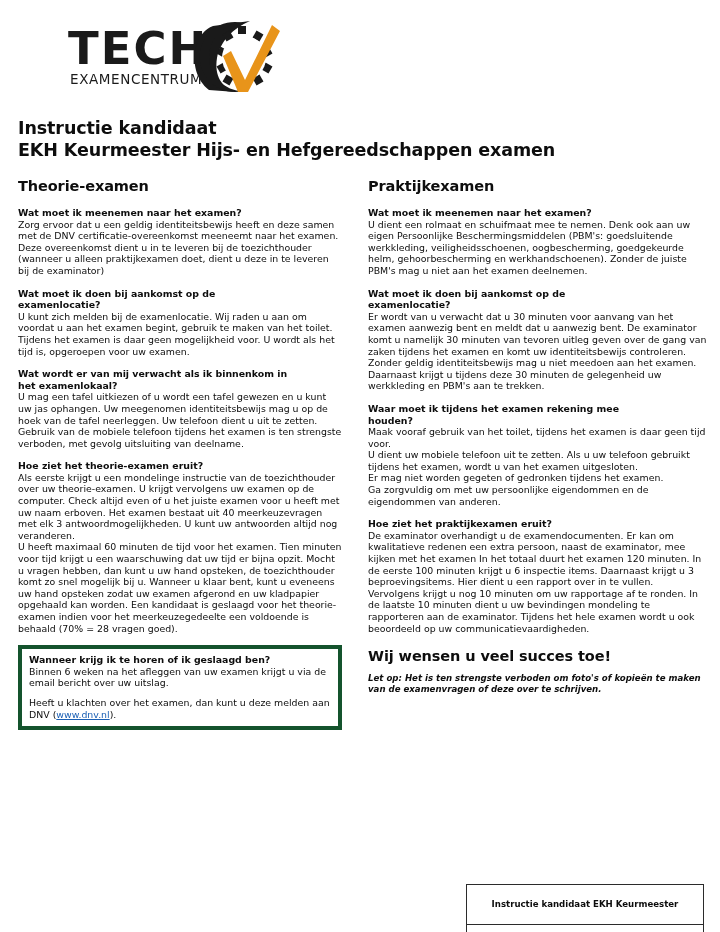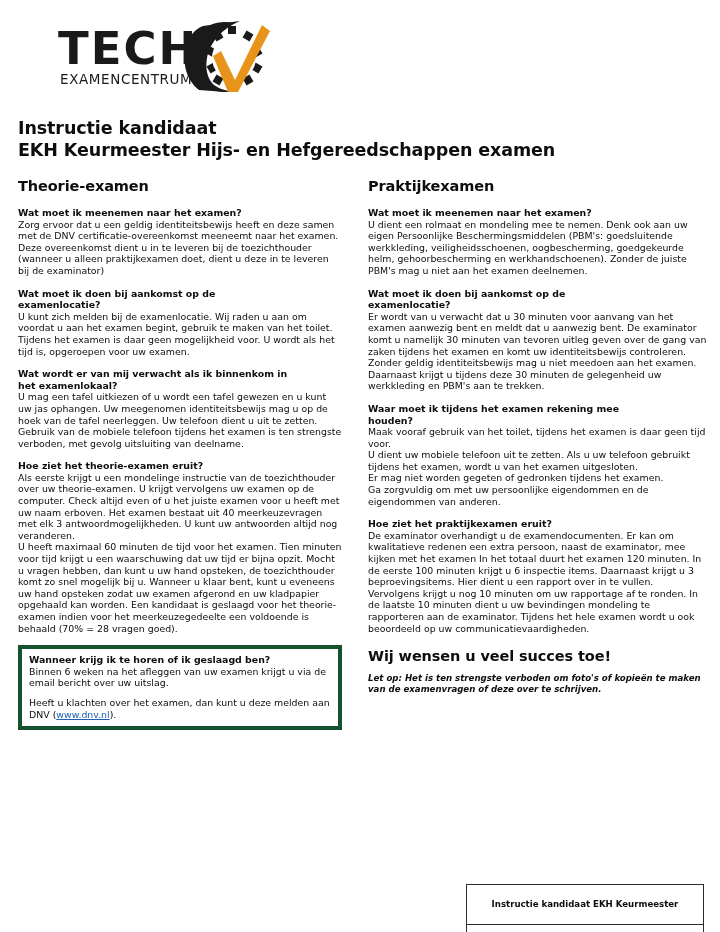--- a/index.html
+++ b/index.html
@@ -19,21 +19,21 @@
   .page {
     position: relative;
     width: 720px;
     height: 932px;
     box-sizing: border-box;
   }
 
   
   .logo-area {
     position: absolute;
-    left: 58px;
+    left: 68px;
     top: 18px;
     width: 230px;
     height: 78px;
   }
   .logo-svg { display: block; }
 
   
   .doc-title {
     position: absolute;
     left: 18px;
@@ -196,21 +196,21 @@
       <p class="a">Binnen 6 weken na het afleggen van uw examen krijgt u via de email bericht over uw uitslag.</p>
       <p class="a"><span>Heeft u klachten over het examen, dan kunt u deze melden aan DNV (</span><a class="lnk" href="#">www.dnv.nl</a><span>).</span></p>
     </div>
   </div>
 
   <div class="col col-right">
     <div class="col-head">Praktijkexamen</div>
 
     <div>
       <p class="q">Wat moet ik meenemen naar het examen?</p>
-      <p class="a">U dient een rolmaat en mondeling mee te nemen. Denk ook aan uw eigen Persoonlijke Beschermingsmiddelen (PBM's: goedsluitende werkkleding, veiligheidsschoenen, oogbescherming, goedgekeurde helm, gehoorbescherming en werkhandschoenen). Zonder de juiste PBM's mag u niet aan het examen deelnemen.</p>
+      <p class="a">U dient een rolmaat en schuifmaat mee te nemen. Denk ook aan uw eigen Persoonlijke Beschermingsmiddelen (PBM's: goedsluitende werkkleding, veiligheidsschoenen, oogbescherming, goedgekeurde helm, gehoorbescherming en werkhandschoenen). Zonder de juiste PBM's mag u niet aan het examen deelnemen.</p>
     </div>
 
     <div>
       <p class="q">Wat moet ik doen bij aankomst op de</p>
       <p class="q">examenlocatie?</p>
       <p class="a">Er wordt van u verwacht dat u 30 minuten voor aanvang van het examen aanwezig bent en meldt dat u aanwezig bent. De examinator komt u namelijk 30 minuten van tevoren uitleg geven over de gang van zaken tijdens het examen en komt uw identiteitsbewijs controleren. Zonder geldig identiteitsbewijs mag u niet meedoen aan het examen. Daarnaast krijgt u tijdens deze 30 minuten de gelegenheid uw werkkleding en PBM's aan te trekken.</p>
     </div>
 
     <div>
       <p class="q">Waar moet ik tijdens het examen rekening mee</p>

